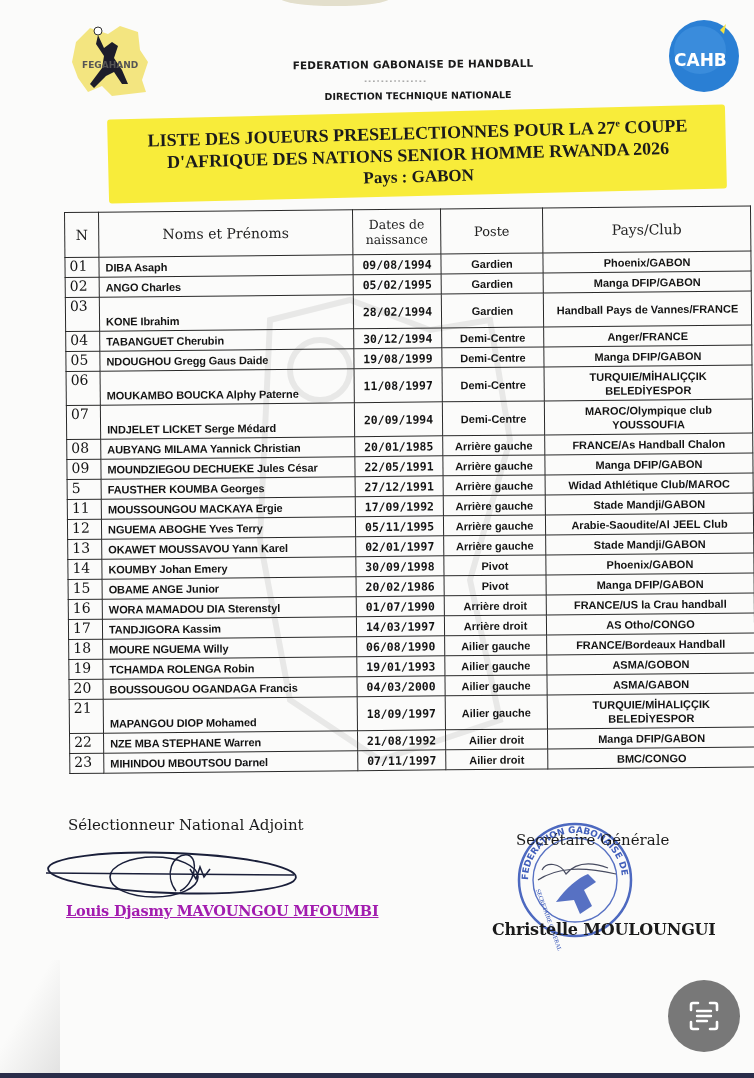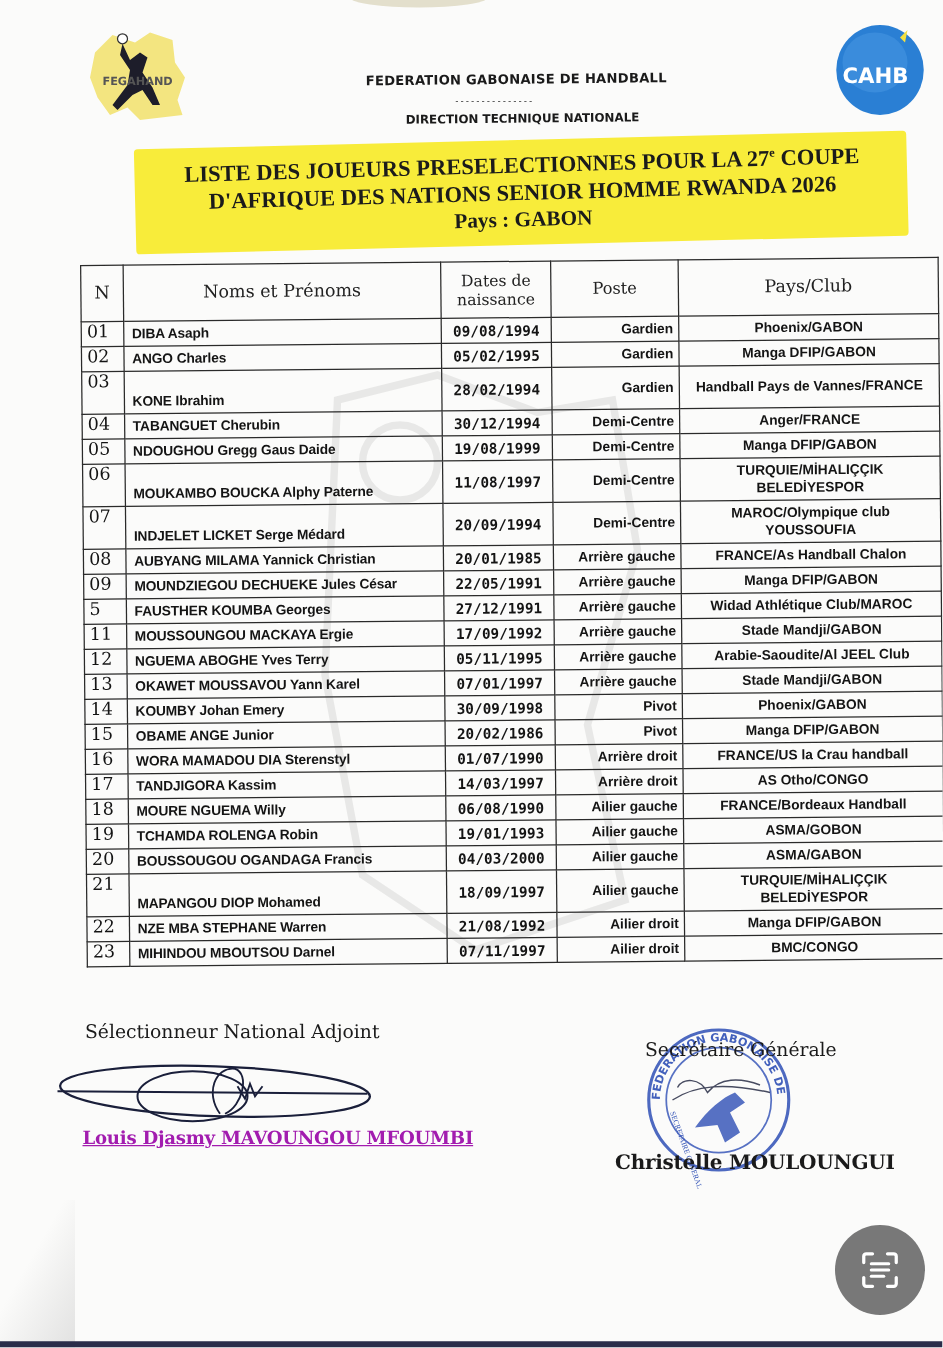--- a/index.html
+++ b/index.html
@@ -64,21 +64,21 @@
     table.roster th.h-club { font-size: 14px; }
     table.roster td { height: 19px; font-size: 11.5px; font-weight: bold; color: #141414; }
     table.roster tr.tall td { height: 30px; }
     td.c-n {
       font-family: "DejaVu Serif", serif; font-weight: normal !important; font-size: 14px !important;
       vertical-align: top !important; padding-top: 0 !important; color:#222;
     }
     td.c-name { font-size: 11px !important; padding-left: 6px !important; letter-spacing: -0.1px; }
     tr.tall td.c-name { vertical-align: bottom; padding-bottom: 3px; }
     td.c-date { text-align: center; font-family: "DejaVu Sans Mono", monospace; font-size: 11.5px !important; }
-    td.c-pos { text-align: right; font-size: 11px !important; }
+    td.c-pos { text-align: center; font-size: 11px !important; }
     td.c-club { text-align: center; font-size: 11px !important; line-height: 14px; }
     col.w-n { width: 34px; }
     col.w-name { width: 254px; }
     col.w-date { width: 88px; }
     col.w-pos { width: 102px; }
     col.w-club { width: 208px; }
 
     .watermark {
       position: absolute; left: 230px; top: 280px; width: 300px; height: 500px;
       opacity: .07; pointer-events: none;
@@ -247,21 +247,21 @@
         <tr>
           <td class="c-n">12</td>
           <td class="c-name">NGUEMA ABOGHE Yves Terry</td>
           <td class="c-date">05/11/1995</td>
           <td class="c-pos">Arrière gauche</td>
           <td class="c-club">Arabie-Saoudite/Al JEEL Club</td>
         </tr>
         <tr>
           <td class="c-n">13</td>
           <td class="c-name">OKAWET MOUSSAVOU Yann Karel</td>
-          <td class="c-date">07/01/1997</td>
+          <td class="c-date">02/01/1997</td>
           <td class="c-pos">Arrière gauche</td>
           <td class="c-club">Stade Mandji/GABON</td>
         </tr>
         <tr>
           <td class="c-n">14</td>
           <td class="c-name">KOUMBY Johan Emery</td>
           <td class="c-date">30/09/1998</td>
           <td class="c-pos">Pivot</td>
           <td class="c-club">Phoenix/GABON</td>
         </tr>

